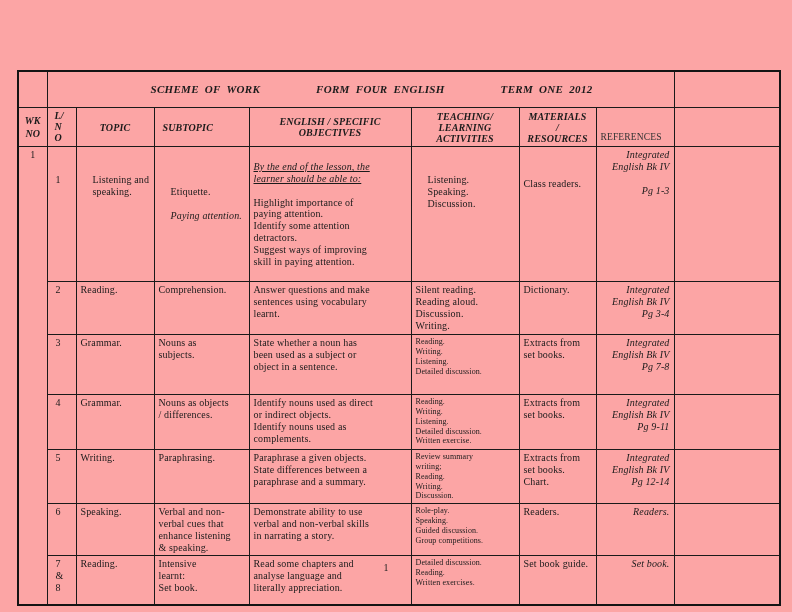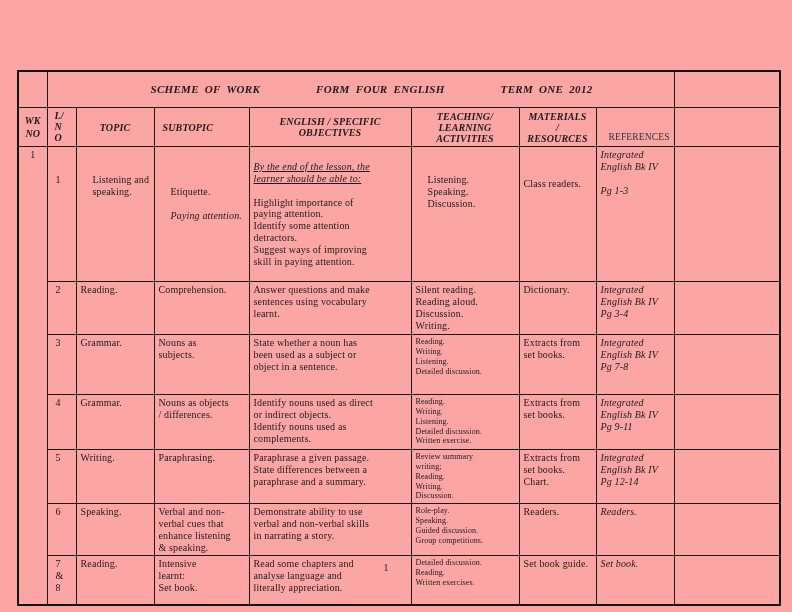--- a/index.html
+++ b/index.html
@@ -14,28 +14,28 @@
   .title-cell{vertical-align:middle;padding:0;}
   .title-line{display:flex;gap:56px;padding-left:103px;font-style:italic;font-weight:600;
         font-size:11px;white-space:pre;letter-spacing:0.3px;}
   
   th{font-weight:bold;font-style:italic;text-align:center;vertical-align:middle;
      line-height:11px;padding:2px 2px;}
   th.h-wk{line-height:13px;margin-left:24px;}
   th.h-ln{text-align:left;padding-left:7px;vertical-align:top;}
   th.h-subtopic{text-align:left;padding-left:8px;vertical-align:middle;}
   th.h-ref{font-weight:normal;font-style:normal;vertical-align:bottom;text-align:left;
-     font-size:9.5px;color:#333;padding-left:12px;padding-bottom:3px;}
+     font-size:9.5px;color:#333;padding-left:4px;padding-bottom:3px;}
   
   td.wk-cell{text-align:center;padding-top:2px;}
   td.ln{padding-left:8px;}
   .italic{font-style:italic;}
   .intro{font-style:italic;text-decoration:underline;}
   .small{font-size:8px;line-height:9.8px;letter-spacing:0.1px;}
-  .ref{font-style:italic;}
+  .ref{font-style:italic;text-align:right;}
   .pd{padding-top:27px;padding-left:16px;}
   .pd2{padding-top:31px;font-family:Liberation Serif, serif;}
   .pageno{position:absolute;left:17px;top:562px;width:762px;text-align:center;
      text-indent:-24px;font-size:10px;color:#222;}
 </style>
 </head>
 <body>
 
 <div class="page">
   <table class="scheme">
@@ -171,21 +171,21 @@
       <td class="ref">Integrated
 English Bk IV
 Pg 9-11</td>
       <td></td>
     </tr>
 
     <tr style="height:50px">
       <td class="ln">5</td>
       <td>Writing.</td>
       <td>Paraphrasing.</td>
-      <td>Paraphrase a given passage.
+      <td>Paraphrase a given objects.
 State differences between a
 paraphrase and a summary.</td>
       <td class="small">Review summary
 writing;
 Reading.
 Writing.
 Discussion.</td>
       <td>Extracts from
 set books.
 Chart.</td>

